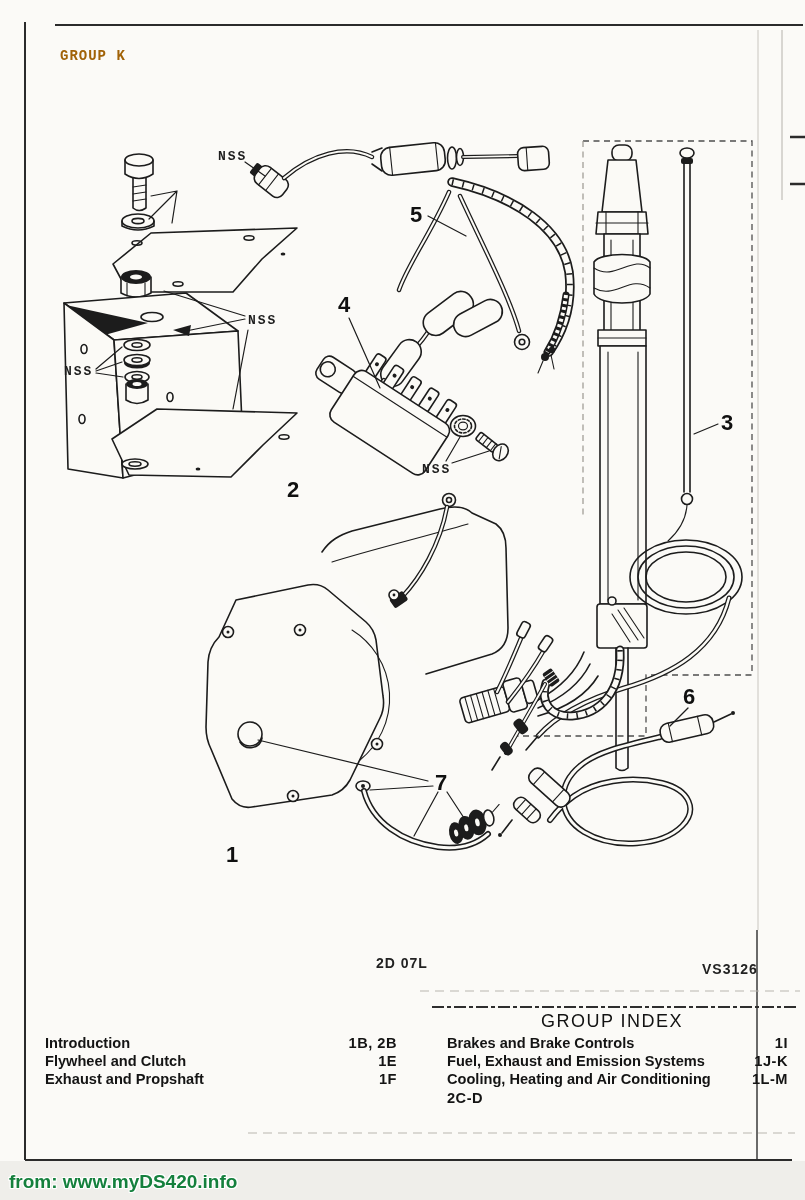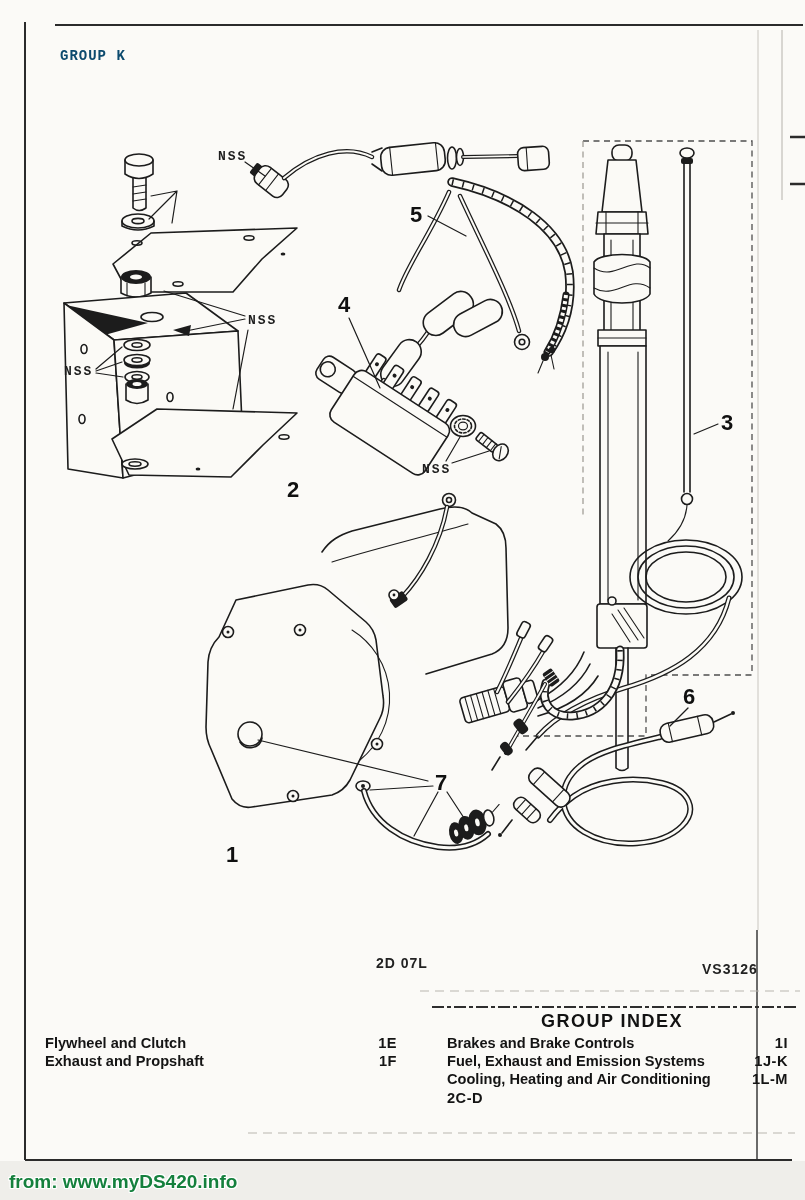--- a/index.html
+++ b/index.html
@@ -15,23 +15,23 @@
   .dk{fill:#1c1c1c;stroke:none;}
   .tube-o{fill:none;stroke:#1c1c1c;stroke-linecap:round;}
   .tube-i{fill:none;stroke:#fbfaf6;stroke-linecap:round;}
   .rib{fill:none;stroke:#1c1c1c;stroke-linecap:butt;}
   text.callout{font:700 22px "Liberation Sans",sans-serif;fill:#101010;}
   text.nss{font:700 13px "Liberation Mono",monospace;letter-spacing:2px;fill:#1d1d1d;}
   text.code{font:700 14px "Liberation Sans",sans-serif;letter-spacing:1px;fill:#222;}
 
   
   .header{position:absolute;left:60px;top:46px;font-family:"Liberation Mono",monospace;
-          font-weight:700;font-size:14px;line-height:20px;letter-spacing:1px;color:#0c4a6e;}
+          font-weight:700;font-size:14px;line-height:20px;letter-spacing:1px;color:#a16207;}
   .gi-title{position:absolute;left:432px;top:1011px;width:360px;text-align:center;
-            font-size:18px;font-weight:700;letter-spacing:1.5px;color:#121212;}
+            font-size:18px;font-weight:400;letter-spacing:1.5px;color:#121212;}
   .gi-col{position:absolute;top:1035px;font-size:14.6px;font-weight:700;color:#141414;}
   .gi-col.left{left:45px;width:352px;}
   .gi-col.right{left:447px;width:341px;}
   .gi-row{display:flex;justify-content:space-between;align-items:baseline;height:18.2px;white-space:nowrap;}
   .gi-ref{letter-spacing:.5px;}
   .bottom-strip{position:absolute;left:0;right:0;top:1161px;bottom:0;background:#efeeea;}
   .watermark{position:absolute;left:9px;top:1171px;font-size:19px;font-weight:700;color:#15803d;
              text-shadow:-1px -1px 0 #fff,1px -1px 0 #fff,-1px 1px 0 #fff,1px 1px 0 #fff,0 0 3px #fff;}
 </style>
 </head>
@@ -380,20 +380,24 @@
   </svg>
 
   <div class="header">
     <div>GROUP K</div>
   </div>
 
   <div class="gi-title">GROUP INDEX</div>
 
   <div class="gi-col left">
     <div class="gi-row">
+      <span>Introduction</span>
+      <span class="gi-ref">1B, 2B</span>
+    </div>
+    <div class="gi-row">
       <span>Flywheel and Clutch</span>
       <span class="gi-ref">1E</span>
     </div>
     <div class="gi-row">
       <span>Exhaust and Propshaft</span>
       <span class="gi-ref">1F</span>
     </div>
   </div>
 
   <div class="gi-col right">

